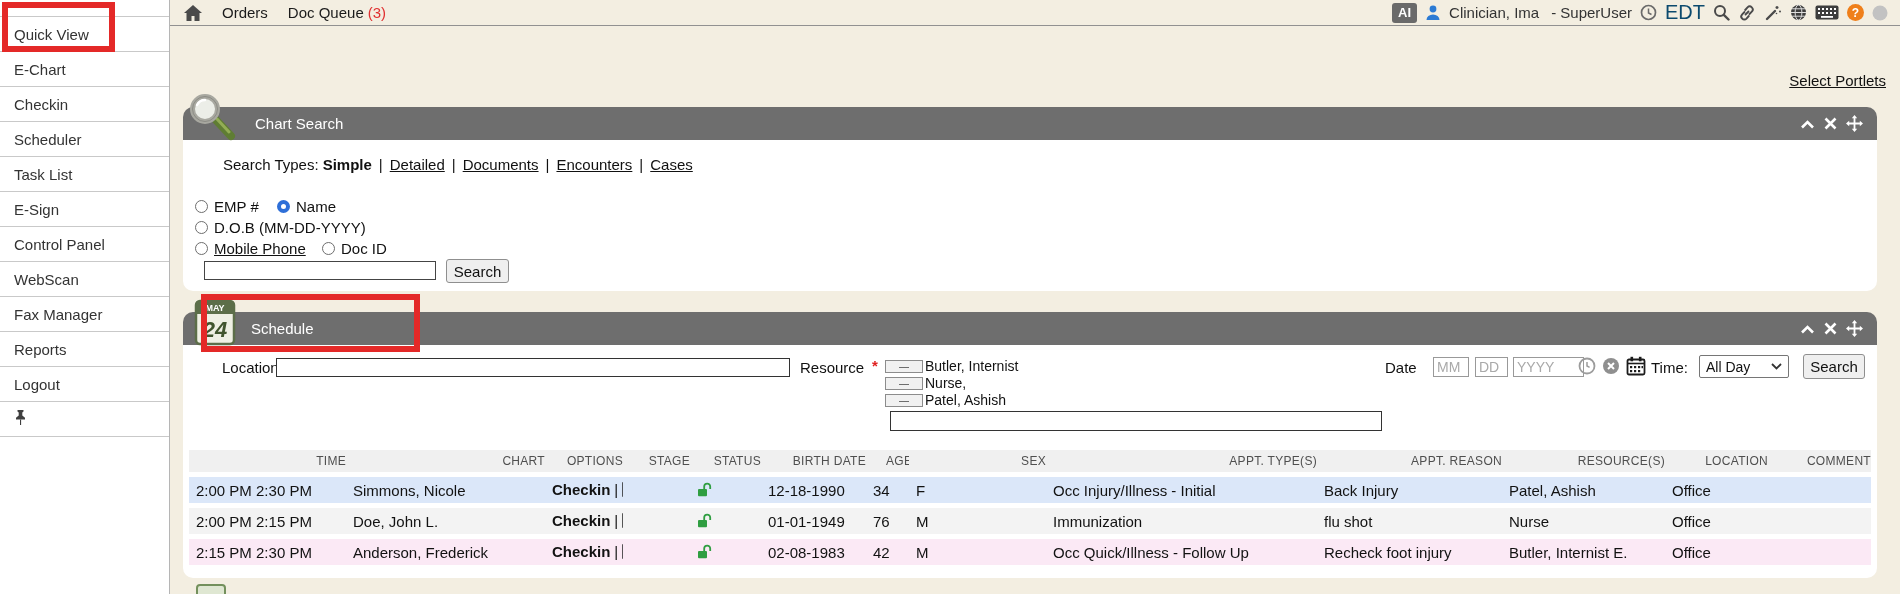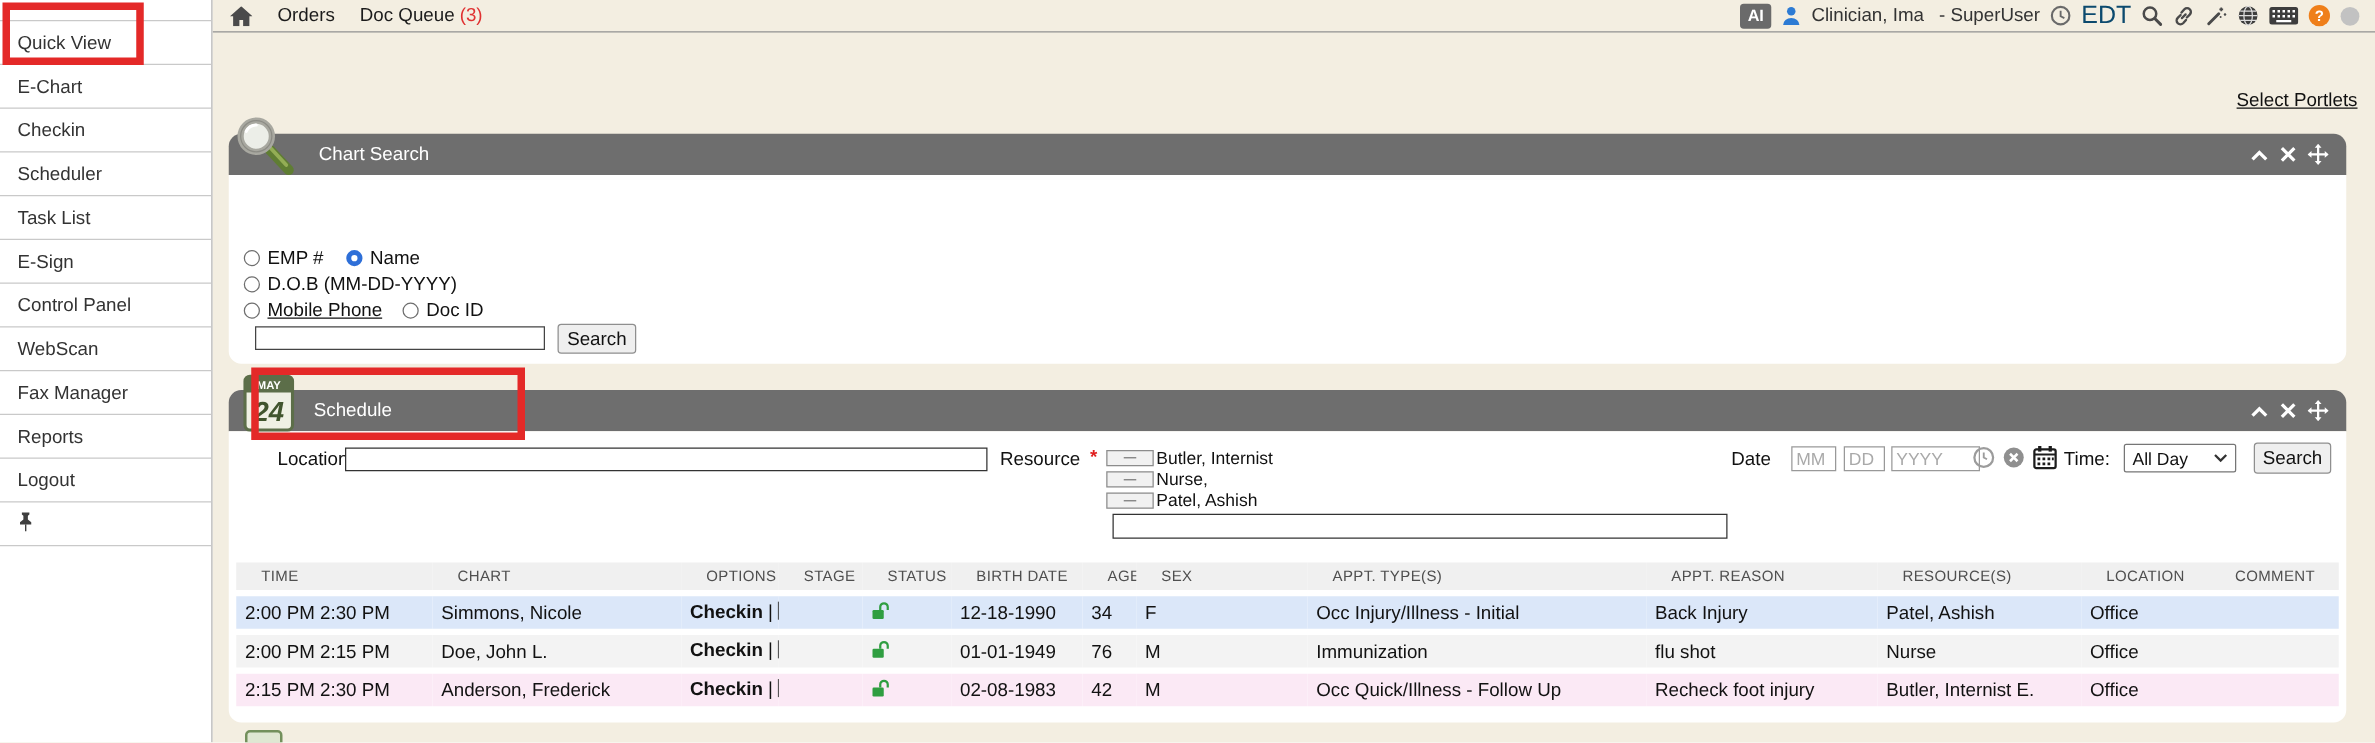--- a/index.html
+++ b/index.html
@@ -69,21 +69,21 @@
   .dinput { position:absolute; top:12px; height:20px; border:1px solid #999; font-size:14px; padding:0 3px; color:#333; }
   .dinput::placeholder { color:#a9a9a9; }
   #d-mm { left:1250px; width:36px; } #d-dd { left:1292px; width:33px; } #d-yyyy { left:1330px; width:71px; }
   .dicon { position:absolute; cursor:pointer; display:flex; }
   #time-select { position:absolute; left:1516px; top:10px; width:90px; height:23px; background:#fff; border:1px solid #767676; border-radius:2px; display:flex; align-items:center; padding:0 6px; font-size:14px; color:#111; cursor:pointer; }
   #time-select svg { margin-left:auto; }
   #sch-button { position:absolute; left:1620px; top:9px; width:62px; height:25px; }
 
   
   #appt-table { position:absolute; left:6px; top:100px; width:1682px; border-collapse:separate; border-spacing:0 5px; table-layout:fixed; }
-  #appt-table th { background:#f0f0f0; height:22px; font-size:12px; font-weight:normal; color:#4f4f4f; text-align:left; padding-left:20px; letter-spacing:.3px; white-space:nowrap; overflow:hidden; }
+  #appt-table th { background:#f0f0f0; height:22px; font-size:12px; font-weight:normal; color:#4f4f4f; text-align:right; padding-left:20px; letter-spacing:.3px; white-space:nowrap; overflow:hidden; }
   #appt-table td { height:26px; font-size:15px; color:#121212; padding-left:7px; white-space:nowrap; overflow:hidden; }
   .row-blue td { background:#dbe7f9; } .row-gray td { background:#f3f3f3; } .row-pink td { background:#fbe9f5; }
   .checkin { font-weight:bold; cursor:pointer; }
   .opt-sep { margin:0 4px; }
   td .plusbox { vertical-align:-2px; cursor:pointer; }
   td .lock { vertical-align:-2px; }
 
   #partial-icon { position:absolute; left:196px; top:584px; width:30px; height:12px; background:#dfe7d2; border:2px solid #73905c; border-radius:4px 4px 0 0; z-index:1; }
 </style>
 </head>
@@ -216,20 +216,23 @@
     </span>
   </div>
   <span id="cs-magnifier"><svg width="52" height="50" viewBox="0 0 52 50">
         <line x1="30" y1="28" x2="45" y2="44" stroke="#5f7d33" stroke-width="8" stroke-linecap="round"></line>
         <line x1="31" y1="27" x2="43" y2="40" stroke="#93ad55" stroke-width="3" stroke-linecap="round"></line>
         <circle cx="19" cy="17" r="12.5" fill="#eceee8" stroke="#a8a8a0" stroke-width="5"></circle>
         <circle cx="19" cy="17" r="12.5" fill="none" stroke="#8c8c85" stroke-width="1"></circle>
         <path d="M11 13a9 9 0 0 1 8-5" stroke="#fff" stroke-width="2.5" fill="none" stroke-linecap="round"></path>
       </svg></span>
   <div class="portlet-body" id="cs-body">
+    <div id="search-types">
+      <span class="st-label">Search Types:</span><b>Simple</b><span class="sep">|</span><span class="lnk">Detailed</span><span class="sep">|</span><span class="lnk">Documents</span><span class="sep">|</span><span class="lnk">Encounters</span><span class="sep">|</span><span class="lnk">Cases</span>
+    </div>
     <span class="r" style="left:12px; top:58px;">
         <span class="radio"></span>
         <span>EMP #</span>
       </span>
     <span class="r" style="left:94px; top:58px;">
         <span class="radio checked"></span>
         <span>Name</span>
       </span>
     <span class="r" style="left:12px; top:79px;">
         <span class="radio"></span>

